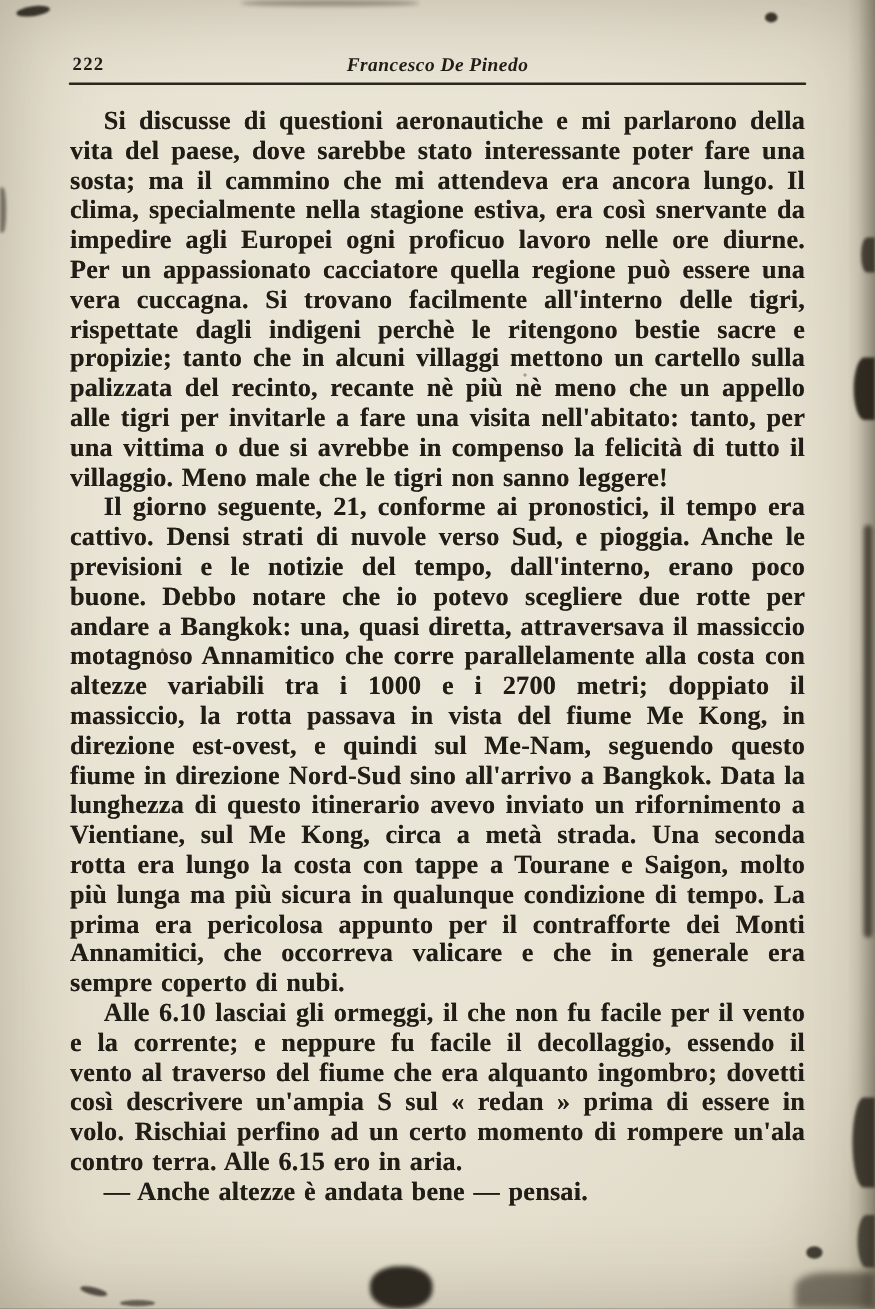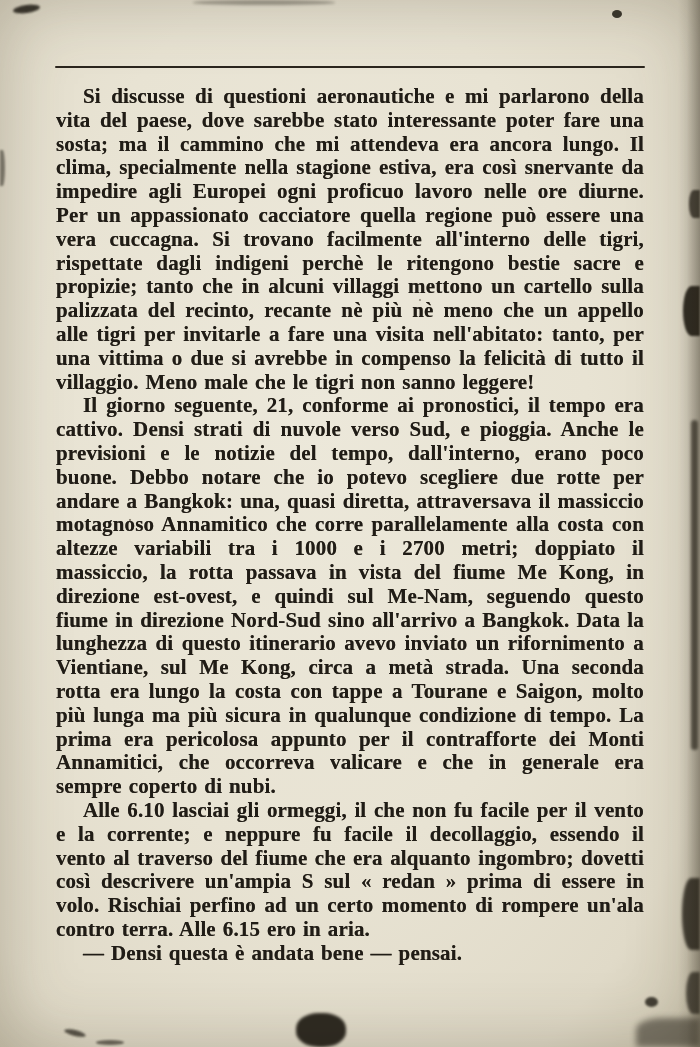--- a/index.html
+++ b/index.html
@@ -60,28 +60,32 @@
   .a-botdash1  { left: 64px;  top: 1030px; width: 22px;  height: 6px;  border-radius: 50%; opacity: .7; filter: blur(1px); transform: rotate(14deg); }
   .a-botdash2  { left: 96px;  top: 1040px; width: 28px;  height: 5px;  border-radius: 50%; opacity: .6; filter: blur(1px); }
   .a-botright1 { left: 645px; top: 997px;  width: 13px;  height: 10px; border-radius: 50%; opacity: .8; filter: blur(.8px); }
   .a-botcorner { left: 636px; top: 1018px; width: 64px;  height: 29px; border-radius: 40% 0 0 0; opacity: .5; filter: blur(3px); }
 </style>
 </head>
 <body>
 
 <div class="page">
 
+  <div class="header">
+    <span class="pagenum">222</span>
+    <span class="running-title">Francesco De Pinedo</span>
+  </div>
 
   <div class="rule"></div>
 
   <div class="bodytext">
     <p>Si discusse di questioni aeronautiche e mi parlarono della vita del paese, dove sarebbe stato interessante poter fare una sosta; ma il cammino che mi attendeva era ancora lungo. Il clima, specialmente nella stagione estiva, era così snervante da impedire agli Europei ogni proficuo lavoro nelle ore diurne. Per un appassionato cacciatore quella regione può essere una vera cuccagna. Si trovano facilmente all'interno delle tigri, rispettate dagli indigeni perchè le ritengono bestie sacre e propizie; tanto che in alcuni villaggi mettono un cartello sulla palizzata del recinto, recante nè più nè meno che un appello alle tigri per invitarle a fare una visita nell'abitato: tanto, per una vittima o due si avrebbe in compenso la felicità di tutto il villaggio. Meno male che le tigri non sanno leggere!</p>
     <p>Il giorno seguente, 21, conforme ai pronostici, il tempo era cattivo. Densi strati di nuvole verso Sud, e pioggia. Anche le previsioni e le notizie del tempo, dall'interno, erano poco buone. Debbo notare che io potevo scegliere due rotte per andare a Bangkok: una, quasi diretta, attraversava il massiccio motagnoso Annamitico che corre parallelamente alla costa con altezze variabili tra i 1000 e i 2700 metri; doppiato il massiccio, la rotta passava in vista del fiume Me Kong, in direzione est-ovest, e quindi sul Me-Nam, seguendo questo fiume in direzione Nord-Sud sino all'arrivo a Bangkok. Data la lunghezza di questo itinerario avevo inviato un rifornimento a Vientiane, sul Me Kong, circa a metà strada. Una seconda rotta era lungo la costa con tappe a Tourane e Saigon, molto più lunga ma più sicura in qualunque condizione di tempo. La prima era pericolosa appunto per il contrafforte dei Monti Annamitici, che occorreva valicare e che in generale era sempre coperto di nubi.</p>
     <p>Alle 6.10 lasciai gli ormeggi, il che non fu facile per il vento e la corrente; e neppure fu facile il decollaggio, essendo il vento al traverso del fiume che era alquanto ingombro; dovetti così descrivere un'ampia S sul « redan » prima di essere in volo. Rischiai perfino ad un certo momento di rompere un'ala contro terra. Alle 6.15 ero in aria.</p>
-    <p>— Densi questa è andata bene — pensai.</p>
+    <p>— Anche altezze è andata bene — pensai.</p>
   </div>
 
   <div class="artifact a-topleft"></div>
   <div class="artifact a-topsmudge"></div>
   <div class="artifact a-topright"></div>
   <div class="artifact a-right1"></div>
   <div class="artifact a-right2"></div>
   <div class="artifact a-rightstreak"></div>
   <div class="artifact a-right3"></div>
   <div class="artifact a-right4"></div>

